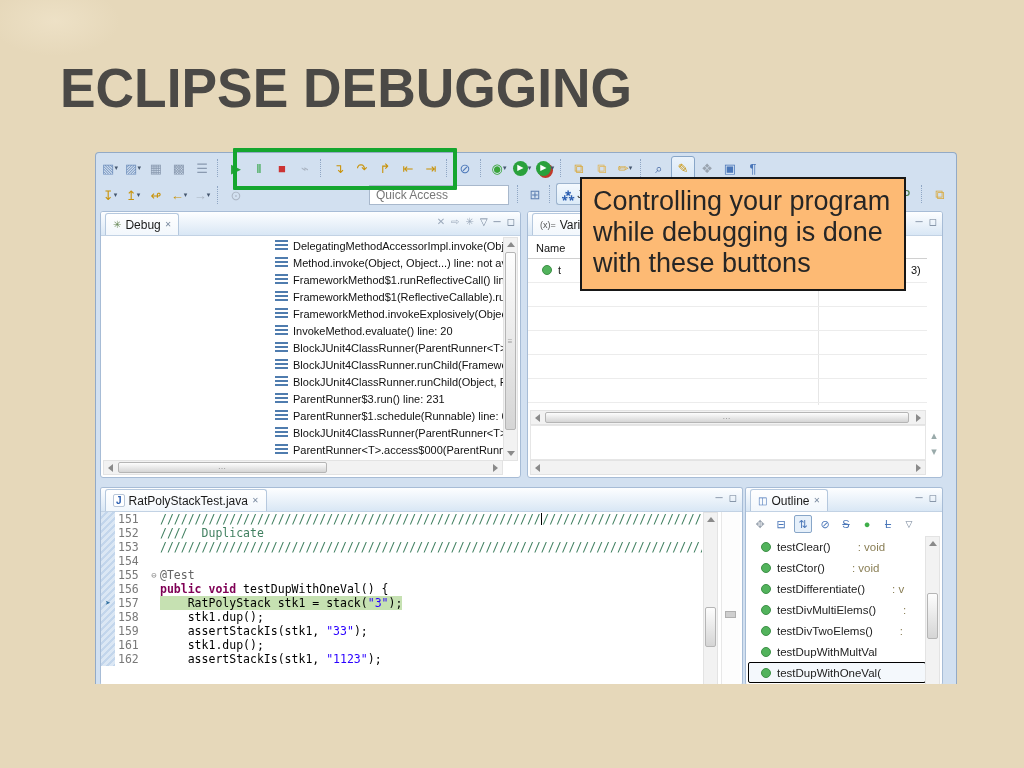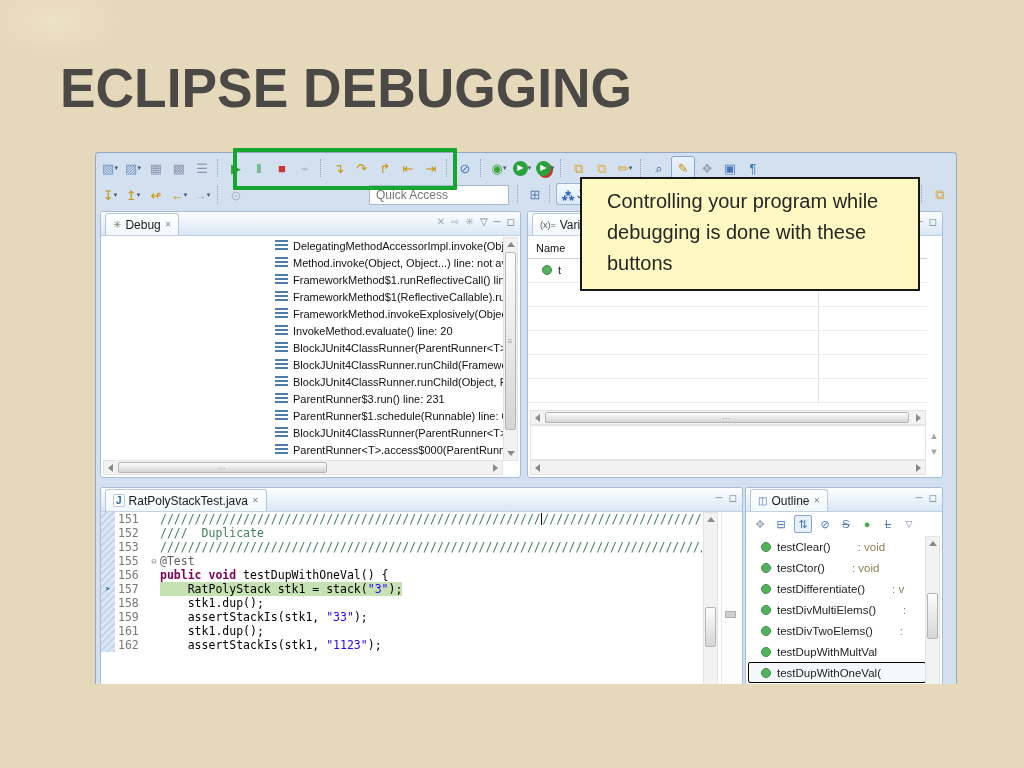--- a/index.html
+++ b/index.html
@@ -114,22 +114,22 @@
   .olist{position:absolute;top:48px;left:2px;right:16px;bottom:0;overflow:hidden;}
   .orow{height:19px;display:flex;align-items:center;font-size:11.5px;white-space:nowrap;border:1px solid transparent;}
   .orow .gdot{margin:0 6px 0 12px;}
   .orow.sel{background:#f4f8fc;border:1px solid #000000;border-radius:2px;}
   .osuf{color:#8a7f56;margin-left:27px;}
   #outVsb{right:2px;top:48px;bottom:0;}
 
   
   .greenbox{position:absolute;left:233px;top:148px;width:216px;height:34px;border:4px solid #15a62f;
             z-index:30;border-radius:1px;}
-  .callout{position:absolute;left:580px;top:177px;width:300px;background:#fef9c3;
-           border:2px solid #171717;z-index:40;padding:7px 11px 10px 25px;font-size:20px;
+  .callout{position:absolute;left:580px;top:177px;width:300px;background:#fdba74;
+           border:2px solid #171717;z-index:40;padding:7px 11px 10px 11px;font-size:27px;
            line-height:31px;color:#262626;}
 </style>
 </head>
 <body>
 
 <div class="slide">
   <div class="swirl"></div>
   <div class="title">ECLIPSE DEBUGGING</div>
 
   <div class="window">
@@ -439,20 +439,26 @@
             <span class="ct"><span class="cmt">////  Duplicate</span></span>
           </div>
           <div class="cl">
             <span class="ann-ruler"></span>
             <span class="lnum">153</span>
             <span class="fold"></span>
             <span class="ct"><span class="cmt">///////////////////////////////////////////////////////////////////////////////////////////////////</span></span>
           </div>
           <div class="cl">
             <span class="ann-ruler"></span>
+            <span class="lnum">154</span>
+            <span class="fold"></span>
+            <span class="ct"></span>
+          </div>
+          <div class="cl">
+            <span class="ann-ruler"></span>
             <span class="lnum">155</span>
             <span class="fold">⊖</span>
             <span class="ct"><span class="ann">@Test</span></span>
           </div>
           <div class="cl">
             <span class="ann-ruler"></span>
             <span class="lnum">156</span>
             <span class="fold"></span>
             <span class="ct"><span class="kw">public void </span><span class="pl">testDupWithOneVal() {</span></span>
           </div>

